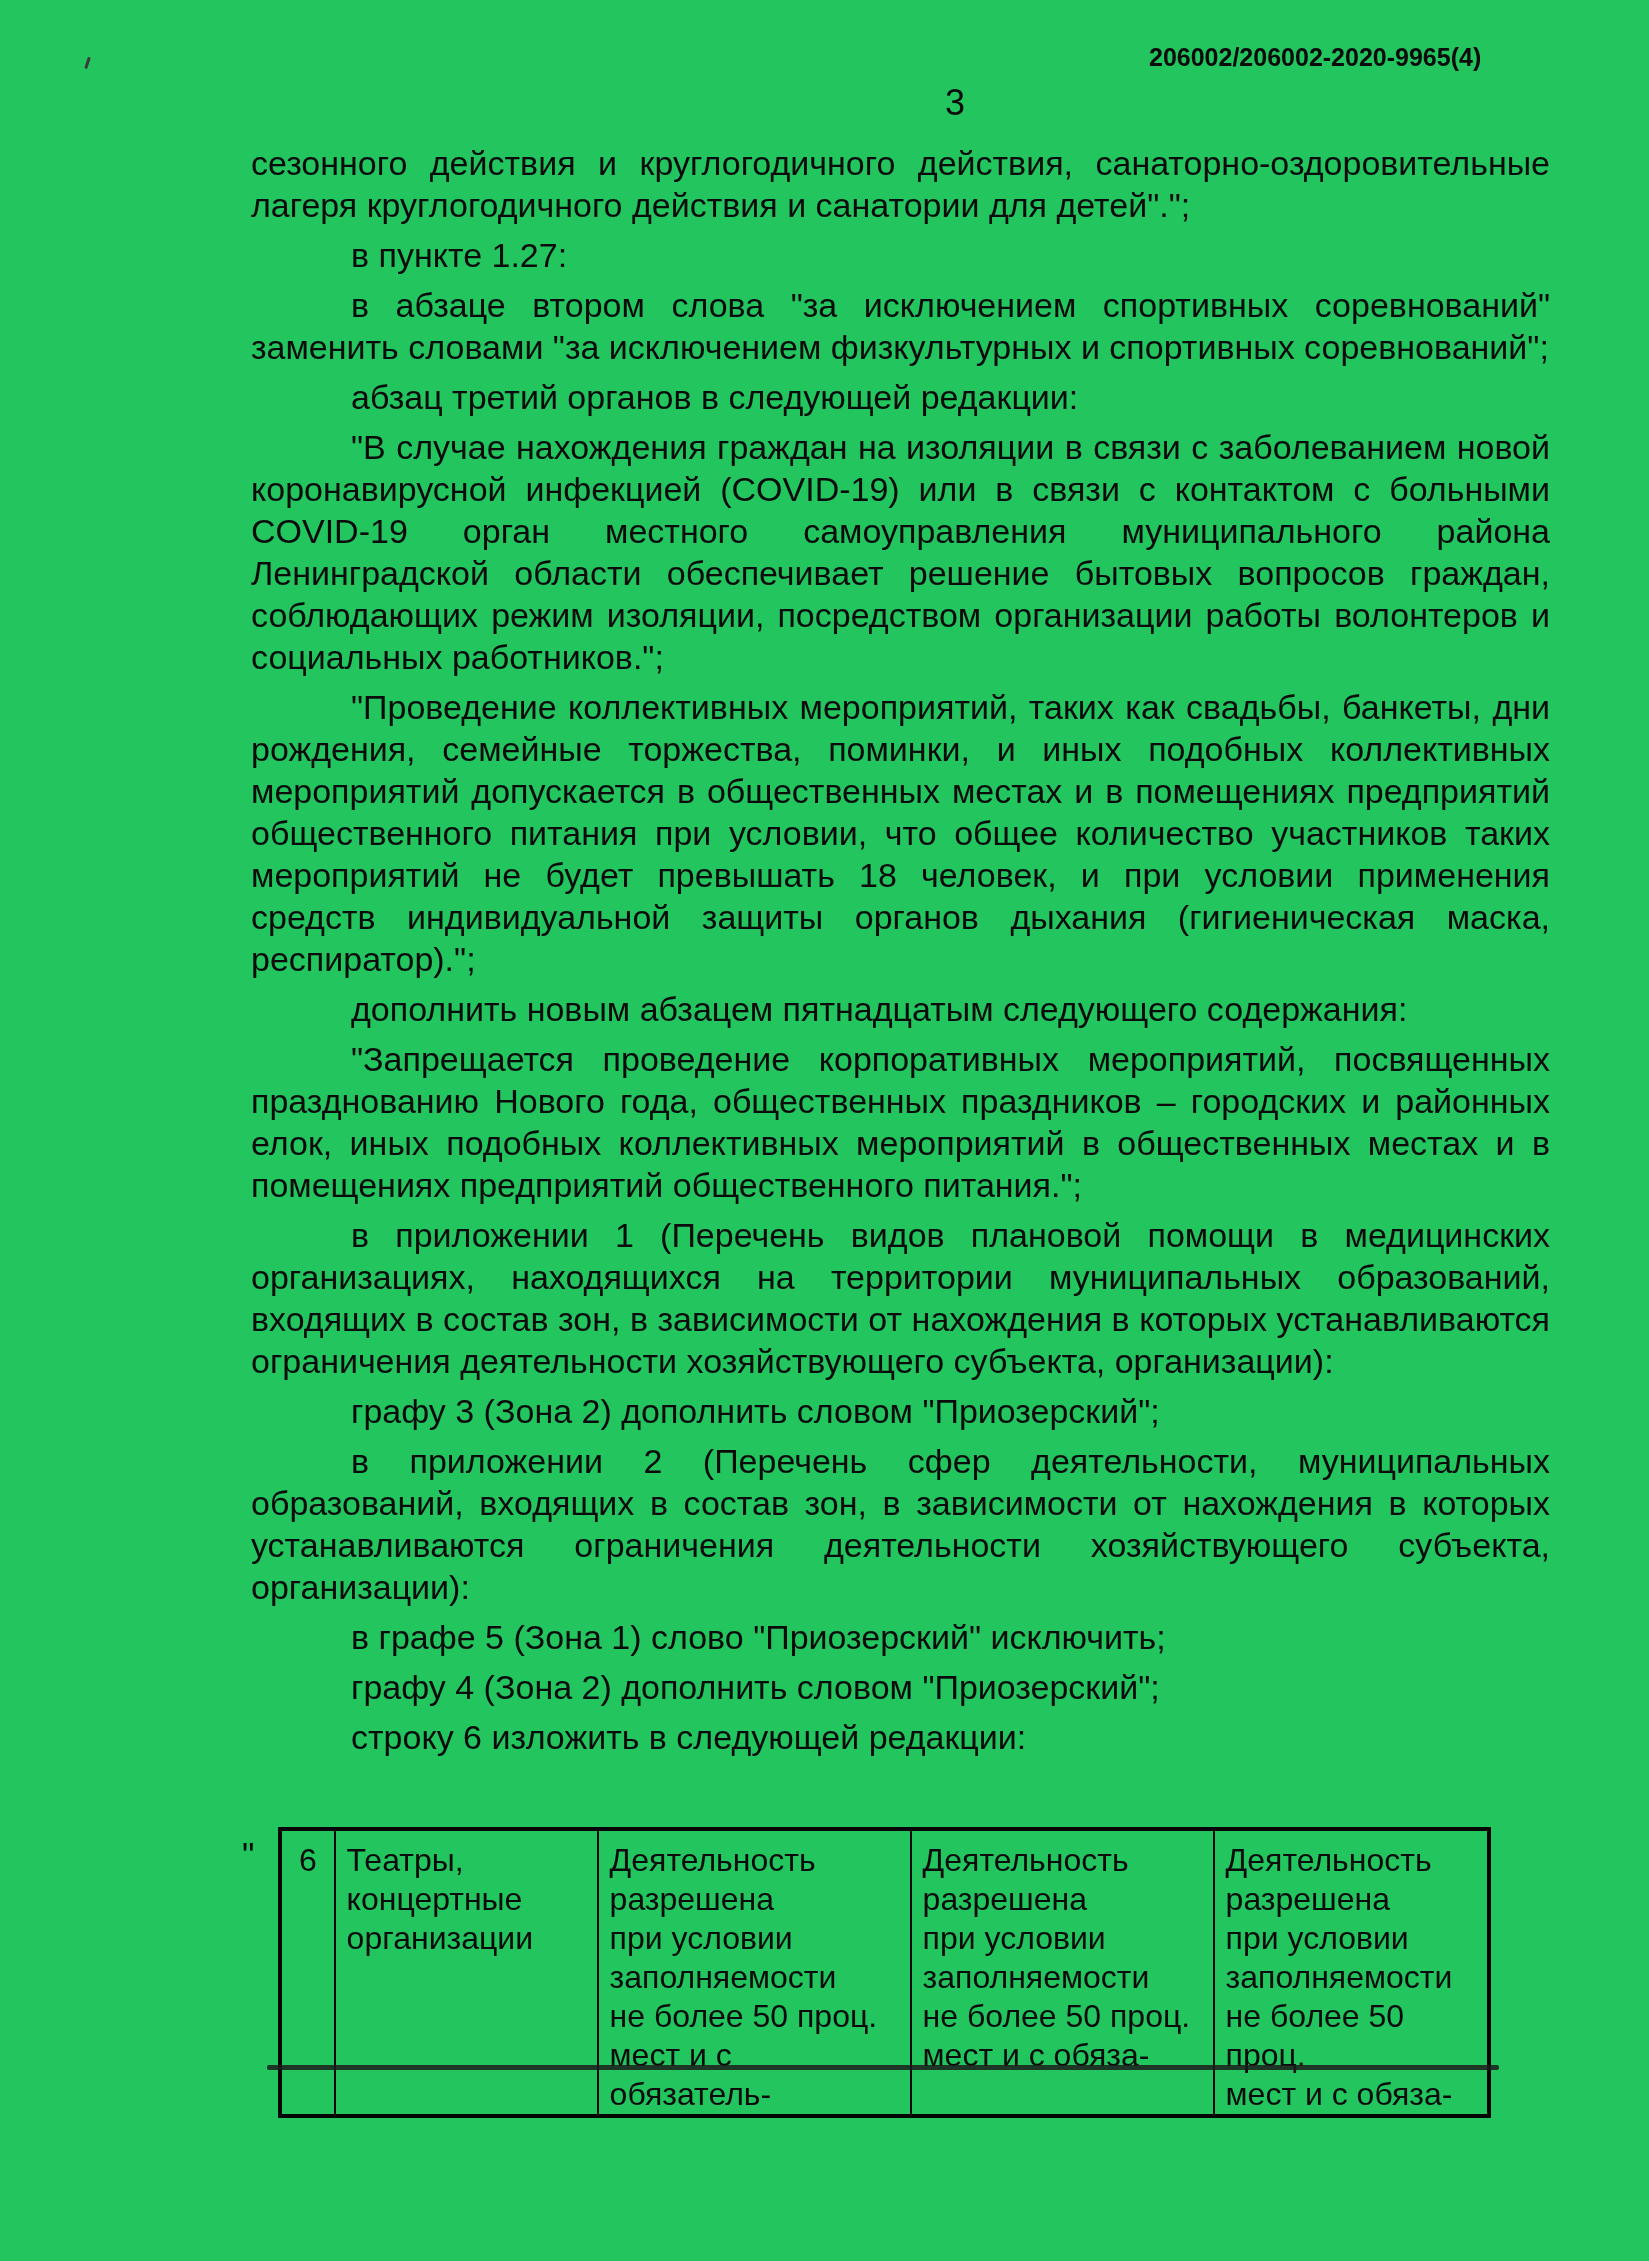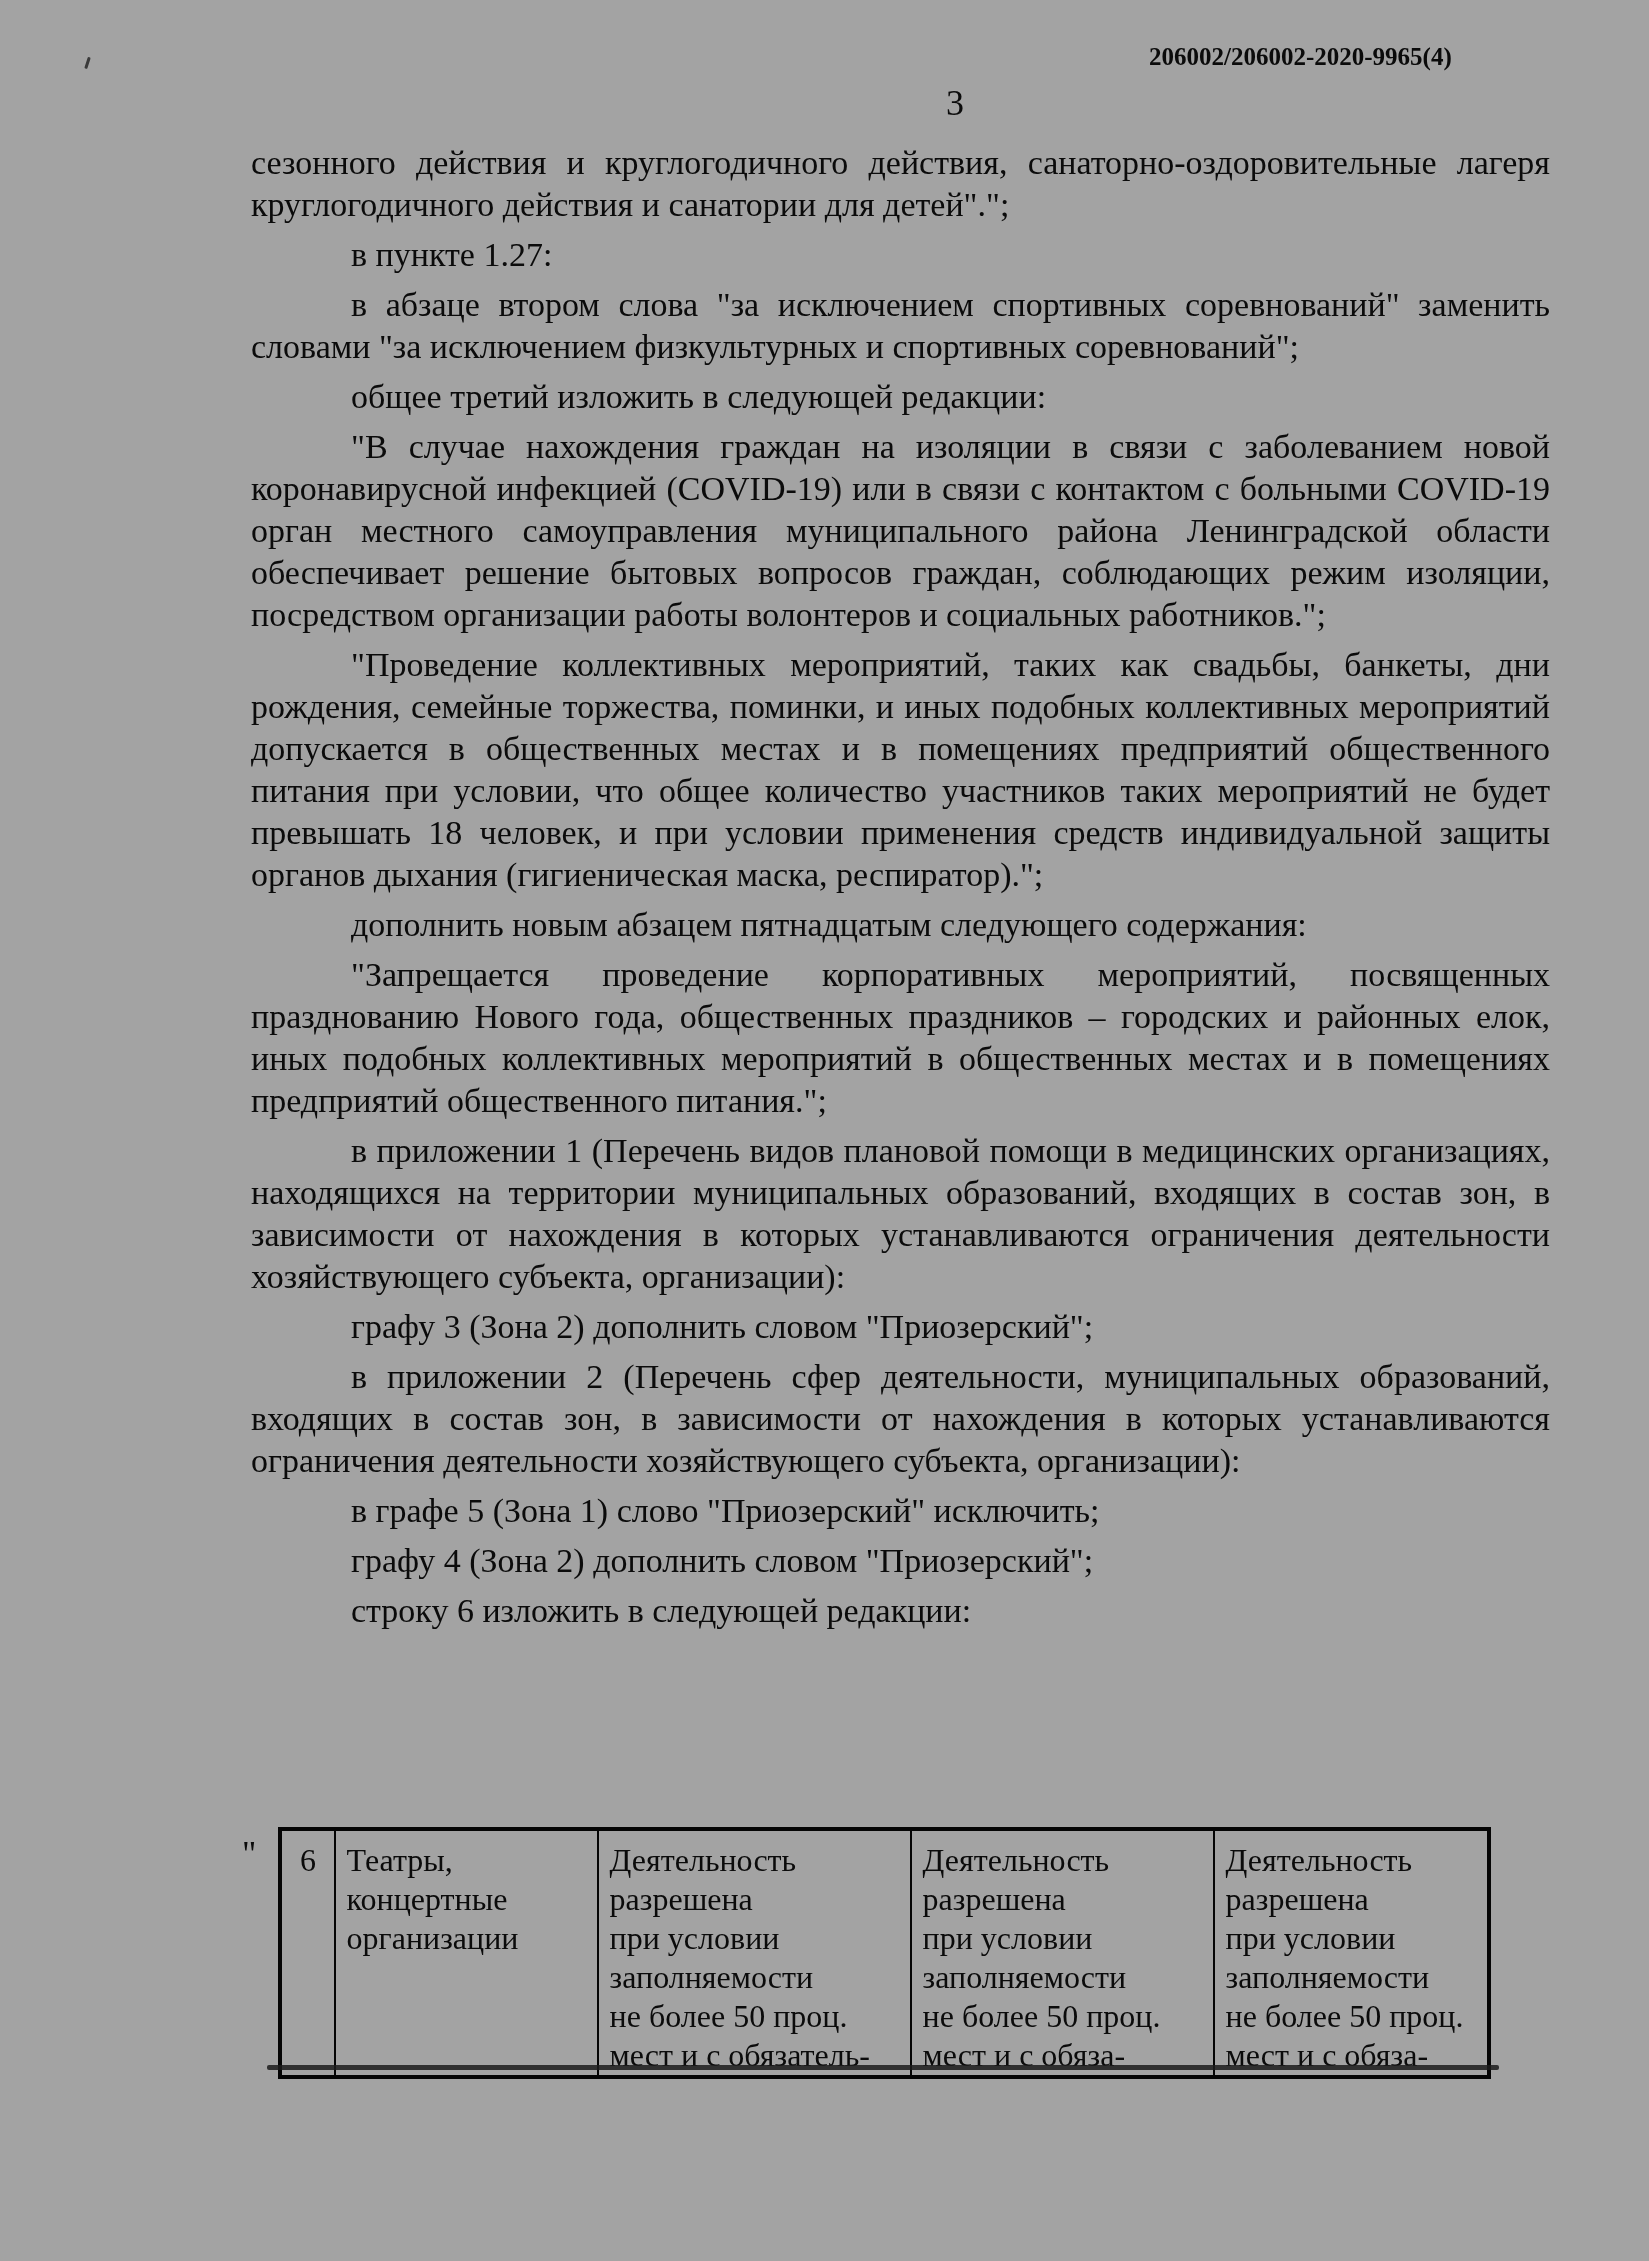--- a/index.html
+++ b/index.html
@@ -4,22 +4,22 @@
 <style>
   html, body {
     margin: 0;
     padding: 0;
     background: #ffffff;
   }
   .page {
     position: relative;
     width: 1649px;
     height: 2261px;
-    background: #a3a3a3;
-    font-family: Liberation Serif, serif;
+    background: #22c55e;
+    font-family: Liberation Sans, sans-serif;
     color: #0b0b0b;
     overflow: hidden;
   }
   .doc-number {
     position: absolute;
     top: 43px;
     left: 1149px;
     width: 286px;
     font-size: 25px;
     font-weight: bold;
@@ -111,21 +111,21 @@
   <div class="scan-tick"></div>
 
   <div class="doc-number">206002/206002-2020-9965(4)</div>
 
   <div class="page-number">3</div>
 
   <div class="body-text">
     <p>сезонного действия и круглогодичного действия, санаторно-оздоровительные лагеря круглогодичного действия и санатории для детей".";</p>
     <p class="indent">в пункте 1.27:</p>
     <p class="indent">в абзаце втором слова "за исключением спортивных соревнований" заменить словами "за исключением физкультурных и спортивных соревнований";</p>
-    <p class="indent">общее третий изложить в следующей редакции:</p>
+    <p class="indent">абзац третий органов в следующей редакции:</p>
     <p class="indent">"В случае нахождения граждан на изоляции в связи с заболеванием новой коронавирусной инфекцией (COVID-19) или в связи с контактом с больными COVID-19 орган местного самоуправления муниципального района Ленинградской области обеспечивает решение бытовых вопросов граждан, соблюдающих режим изоляции, посредством организации работы волонтеров и социальных работников.";</p>
     <p class="indent">"Проведение коллективных мероприятий, таких как свадьбы, банкеты, дни рождения, семейные торжества, поминки, и иных подобных коллективных мероприятий допускается в общественных местах и в помещениях предприятий общественного питания при условии, что общее количество участников таких мероприятий не будет превышать 18 человек, и при условии применения средств индивидуальной защиты органов дыхания (гигиеническая маска, респиратор).";</p>
     <p class="indent">дополнить новым абзацем пятнадцатым следующего содержания:</p>
     <p class="indent">"Запрещается проведение корпоративных мероприятий, посвященных празднованию Нового года, общественных праздников – городских и районных елок, иных подобных коллективных мероприятий в общественных местах и в помещениях предприятий общественного питания.";</p>
     <p class="indent">в приложении 1 (Перечень видов плановой помощи в медицинских организациях, находящихся на территории муниципальных образований, входящих в состав зон, в зависимости от нахождения в которых устанавливаются ограничения деятельности хозяйствующего субъекта, организации):</p>
     <p class="indent">графу 3 (Зона 2) дополнить словом "Приозерский";</p>
     <p class="indent">в приложении 2 (Перечень сфер деятельности, муниципальных образований, входящих в состав зон, в зависимости от нахождения в которых устанавливаются ограничения деятельности хозяйствующего субъекта, организации):</p>
     <p class="indent">в графе 5 (Зона 1) слово "Приозерский" исключить;</p>
     <p class="indent">графу 4 (Зона 2) дополнить словом "Приозерский";</p>
     <p class="indent">строку 6 изложить в следующей редакции:</p>

